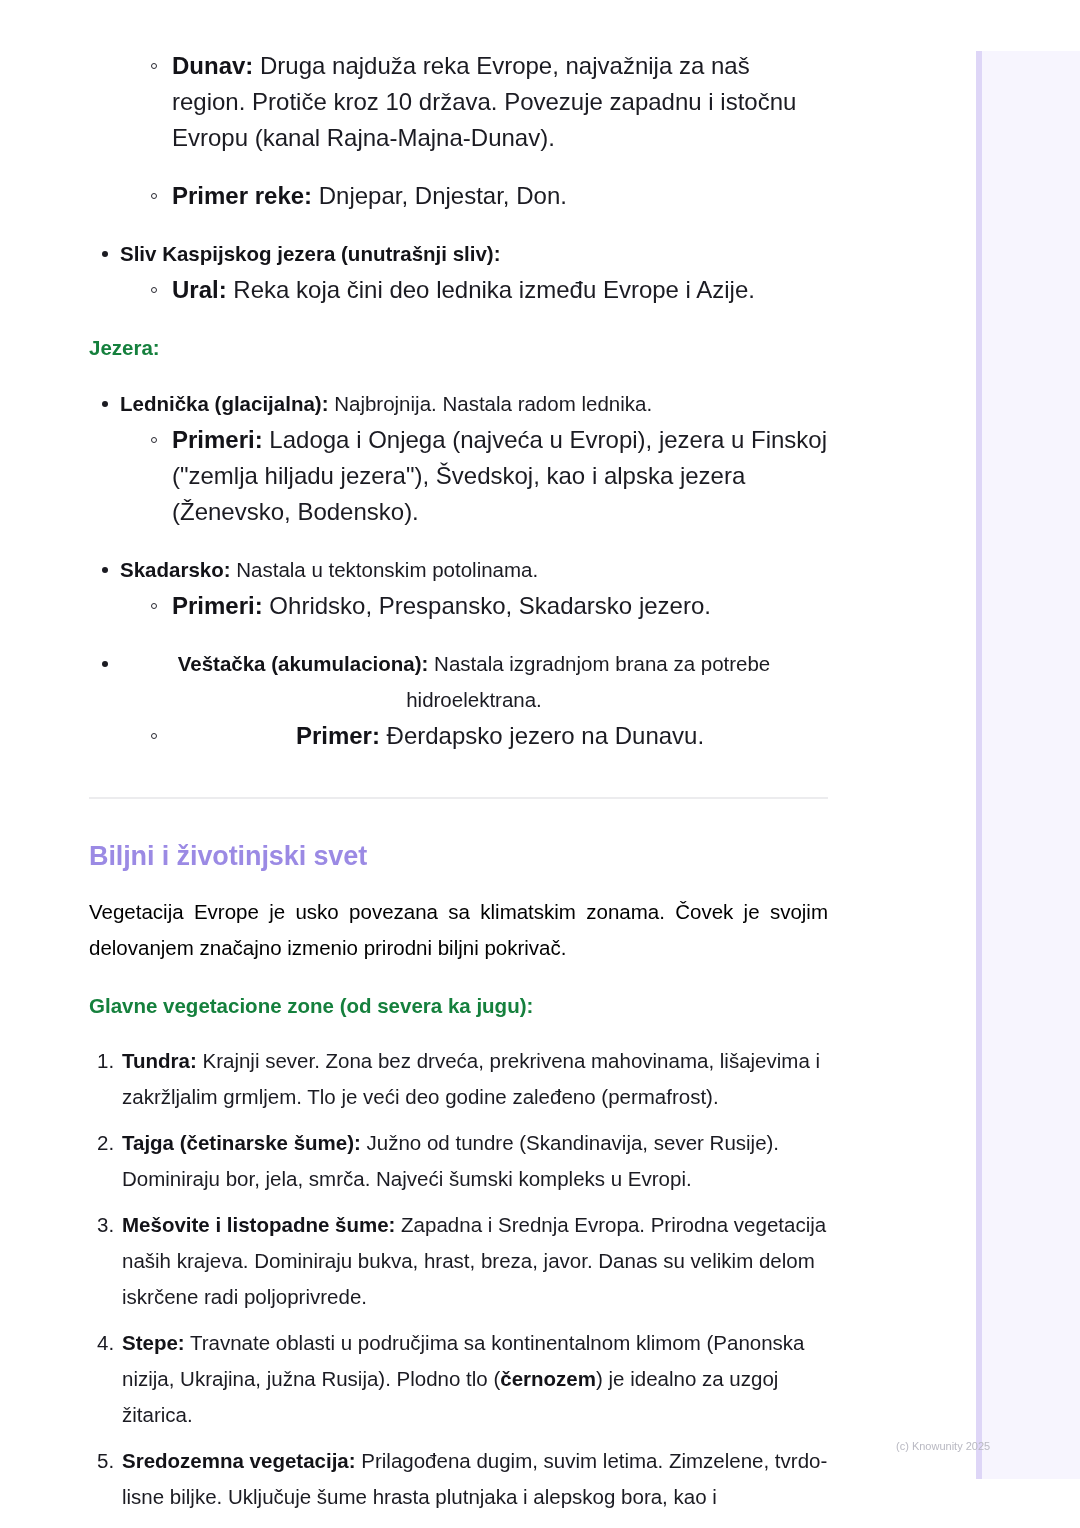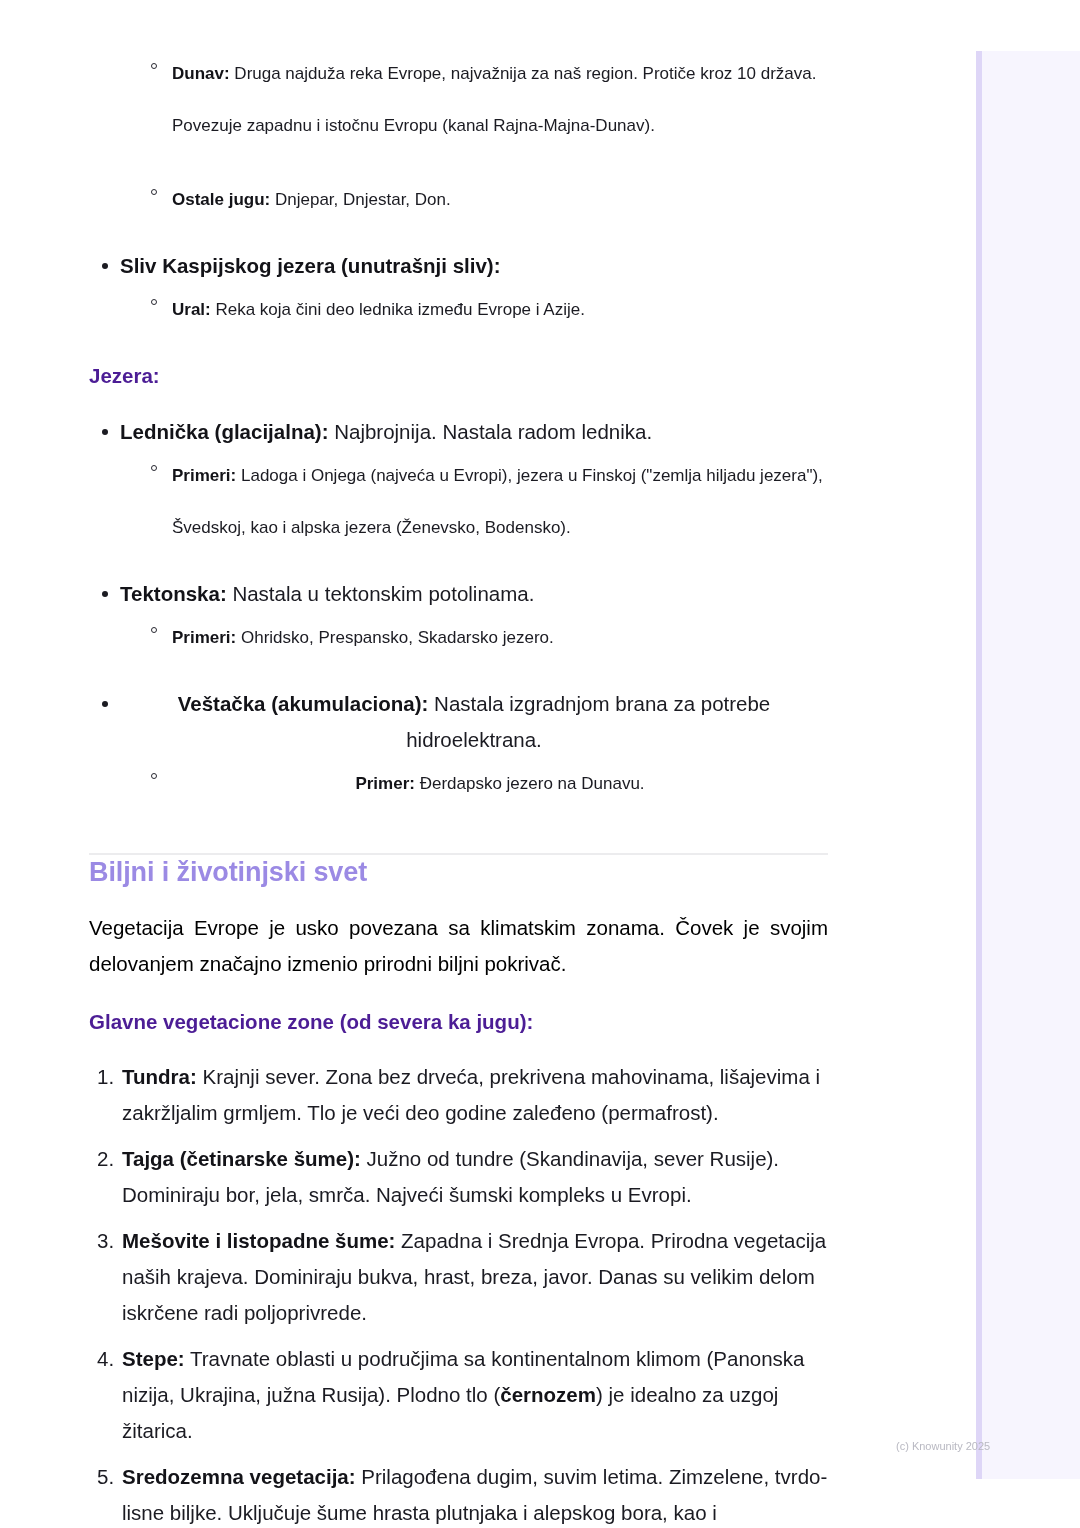--- a/index.html
+++ b/index.html
@@ -58,21 +58,21 @@
     line-height: 36px;
     text-align: justify;
     margin: 0;
     color: #000000;
   }
   .label-bold {
     font-size: 20.5px;
     line-height: 36px;
     font-weight: bold;
     margin: 0;
-    color: #4c1d95;
+    color: #15803d;
   }
   b, strong { font-weight: bold; color: #131318; }
 
   
   ul.lvl1 {
     list-style: none;
     margin: 0;
     padding: 0;
   }
   ul.lvl1 > li.bullet1 {
@@ -92,22 +92,22 @@
     background: #1b1b22;
   }
   ul.lvl2 {
     list-style: none;
     margin: 0;
     padding: 0;
   }
   ul.lvl2 > li.bullet2 {
     position: relative;
     padding-left: 35px;
-    font-size: 17px;
-    line-height: 52px;
+    font-size: 24px;
+    line-height: 36px;
     color: #1b1b22;
   }
   ul.lvl2 > li.bullet2 > .marker-ring {
     position: absolute;
     left: 14px;
     top: 15px;
     width: 6px;
     height: 6px;
     border-radius: 50%;
     border: 1.4px solid #2a2a33;
@@ -185,21 +185,21 @@
 <div id="page">
   <div class="content">
 
     <ul class="lvl2 standalone" style="margin-top:48px;">
       <li class="bullet2 sp-after">
         <span class="marker-ring"></span>
         <b>Dunav:</b><span> Druga najduža reka Evrope, najvažnija za naš region. Protiče kroz 10 država. Povezuje zapadnu i istočnu Evropu (kanal Rajna-Majna-Dunav).</span>
       </li>
       <li class="bullet2">
         <span class="marker-ring"></span>
-        <b>Ostale jugu:</b><span> Dnjepar, Dnjestar, Don.</span>
+        <b>Primer reke:</b><span> Dnjepar, Dnjestar, Don.</span>
       </li>
     </ul>
 
     <ul class="lvl1" style="margin-top:22px;">
       <li class="bullet1">
         <span class="marker-dot"></span>
         <b>Sliv Kaspijskog jezera (unutrašnji sliv):</b>
         <ul class="lvl2">
           <li class="bullet2">
             <span class="marker-ring"></span>
@@ -218,21 +218,21 @@
         <ul class="lvl2">
           <li class="bullet2">
             <span class="marker-ring"></span>
             <b>Primeri:</b><span> Ladoga i Onjega (najveća u Evropi), jezera u Finskoj ("zemlja hiljadu jezera"), Švedskoj, kao i alpska jezera (Ženevsko, Bodensko).</span>
           </li>
         </ul>
       </li>
 
       <li class="bullet1" style="margin-top:22px;">
         <span class="marker-dot"></span>
-        <b>Tektonska:</b><span> Nastala u tektonskim potolinama.</span>
+        <b>Skadarsko:</b><span> Nastala u tektonskim potolinama.</span>
         <ul class="lvl2">
           <li class="bullet2">
             <span class="marker-ring"></span>
             <b>Primeri:</b><span> Ohridsko, Prespansko, Skadarsko jezero.</span>
           </li>
         </ul>
       </li>
 
       <li class="bullet1" style="margin-top:22px;text-align:center;">
         <span class="marker-dot"></span>
@@ -241,21 +241,21 @@
           <li class="bullet2">
             <span class="marker-ring"></span>
             <b>Primer:</b><span> Đerdapsko jezero na Dunavu.</span>
           </li>
         </ul>
       </li>
     </ul>
 
     <hr class="divider" style="margin-top:43px;">
 
-    <h2 class="section-heading" style="">Biljni i životinjski svet</h2>
+    <h2 class="section-heading" style="margin-top:40px;">Biljni i životinjski svet</h2>
 
     <p class="para" style="margin-top:21px;">Vegetacija Evrope je usko povezana sa klimatskim zonama. Čovek je svojim delovanjem značajno izmenio prirodni biljni pokrivač.</p>
 
     <p class="label-bold" style="margin-top:22px;">Glavne vegetacione zone (od severa ka jugu):</p>
 
     <ol class="numbered" style="margin-top:19px;">
       <li>
         <span class="num">1.</span>
         <b>Tundra:</b><span> Krajnji sever. Zona bez drveća, prekrivena mahovinama, lišajevima i zakržljalim grmljem. Tlo je veći deo godine zaleđeno (permafrost).</span>
       </li>

